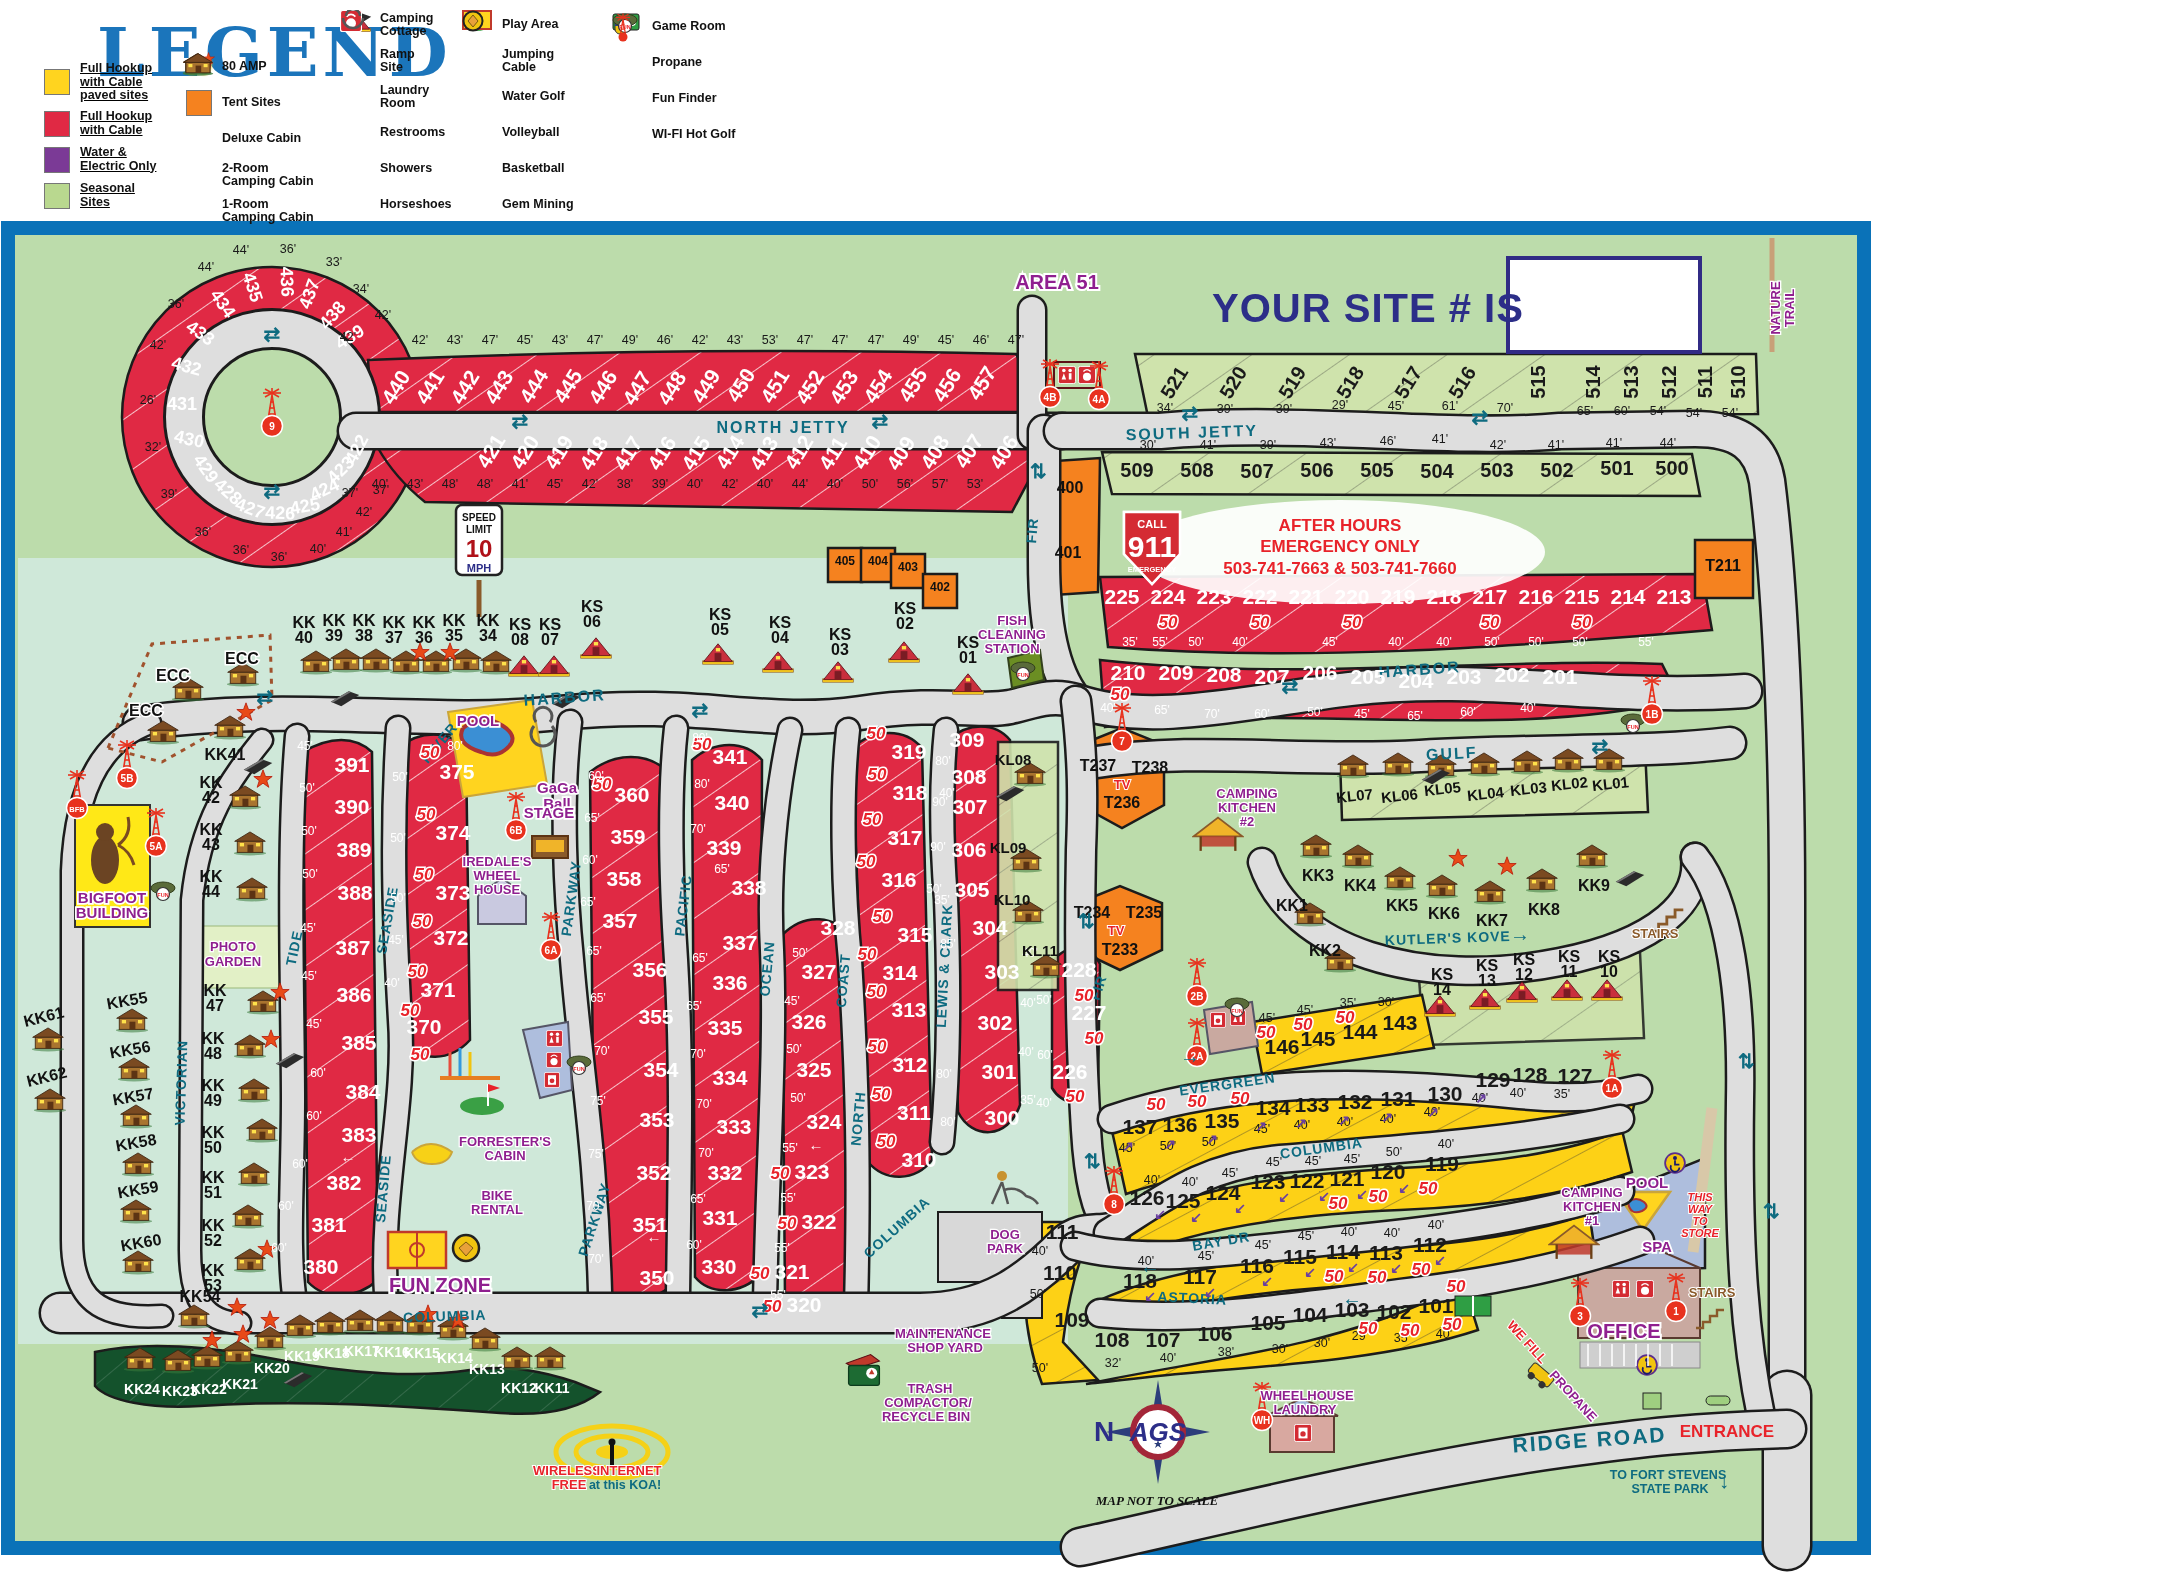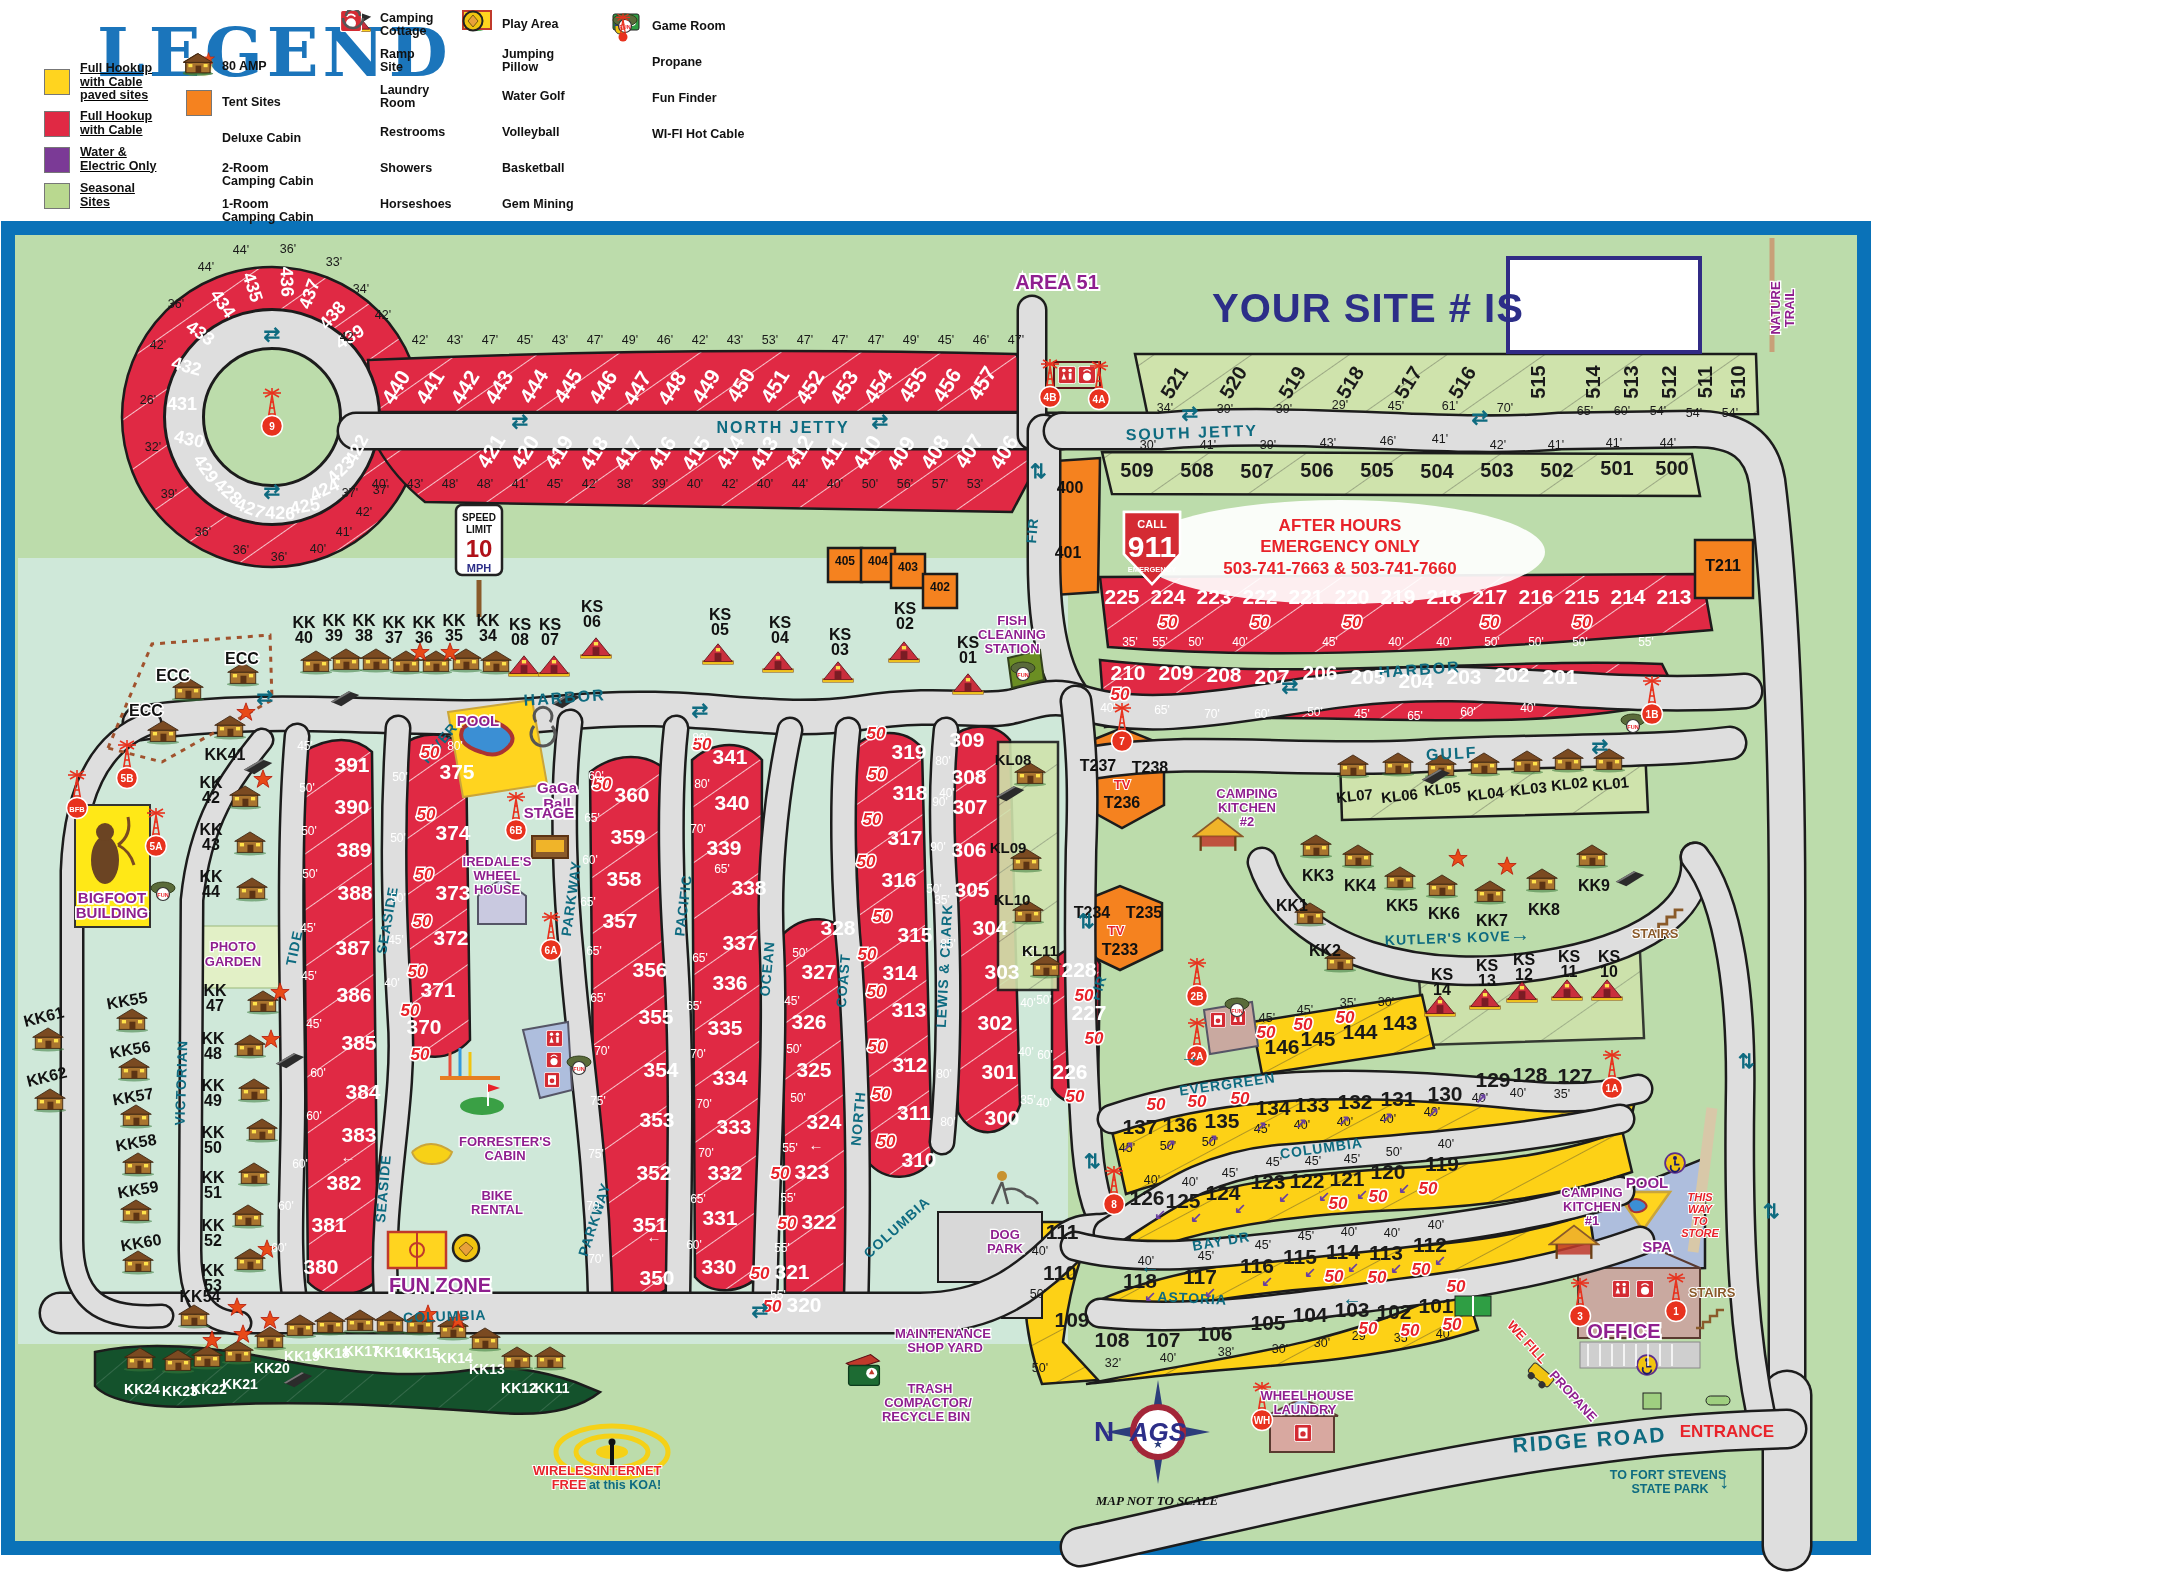--- a/index.html
+++ b/index.html
@@ -1365,21 +1365,21 @@
             </span>
             <span class="llab">Play Area</span>
           </div>
           <div class="litem">
             <span class="licon">
               <svg width="30" height="20">
                 <path d="M3 16 q12 -14 24 0 q-6 4 -12 4 q-6 0 -12 -4" fill="#f7d117" stroke="#caa53a"></path>
               </svg>
             </span>
             <span class="llab">Jumping
-Pillow</span>
+Cable</span>
           </div>
           <div class="litem">
             <span class="licon">
               <svg width="30" height="22">
                 <ellipse cx="14" cy="17" rx="12" ry="4" fill="#3aa045"></ellipse>
                 <line x1="18" y1="17" x2="18" y2="4" stroke="#833" stroke-width="2"></line>
                 <polygon points="18,4 26,7 18,10" fill="#e8232a"></polygon>
               </svg>
             </span>
             <span class="llab">Water Golf</span>
@@ -1440,18 +1440,18 @@
             </span>
             <span class="llab">Fun Finder</span>
           </div>
           <div class="litem">
             <span class="licon">
               <svg width="24" height="30">
                 <use href="#twr" width="22" height="28"></use>
                 <circle cx="11" cy="25" r="4.5" fill="#e8321e"></circle>
               </svg>
             </span>
-            <span class="llab">WI-FI Hot Cable</span>
+            <span class="llab">WI-FI Hot Golf</span>
           </div>
         </div>
       </div>
   </div>
 </div>
 
 </body></html>

